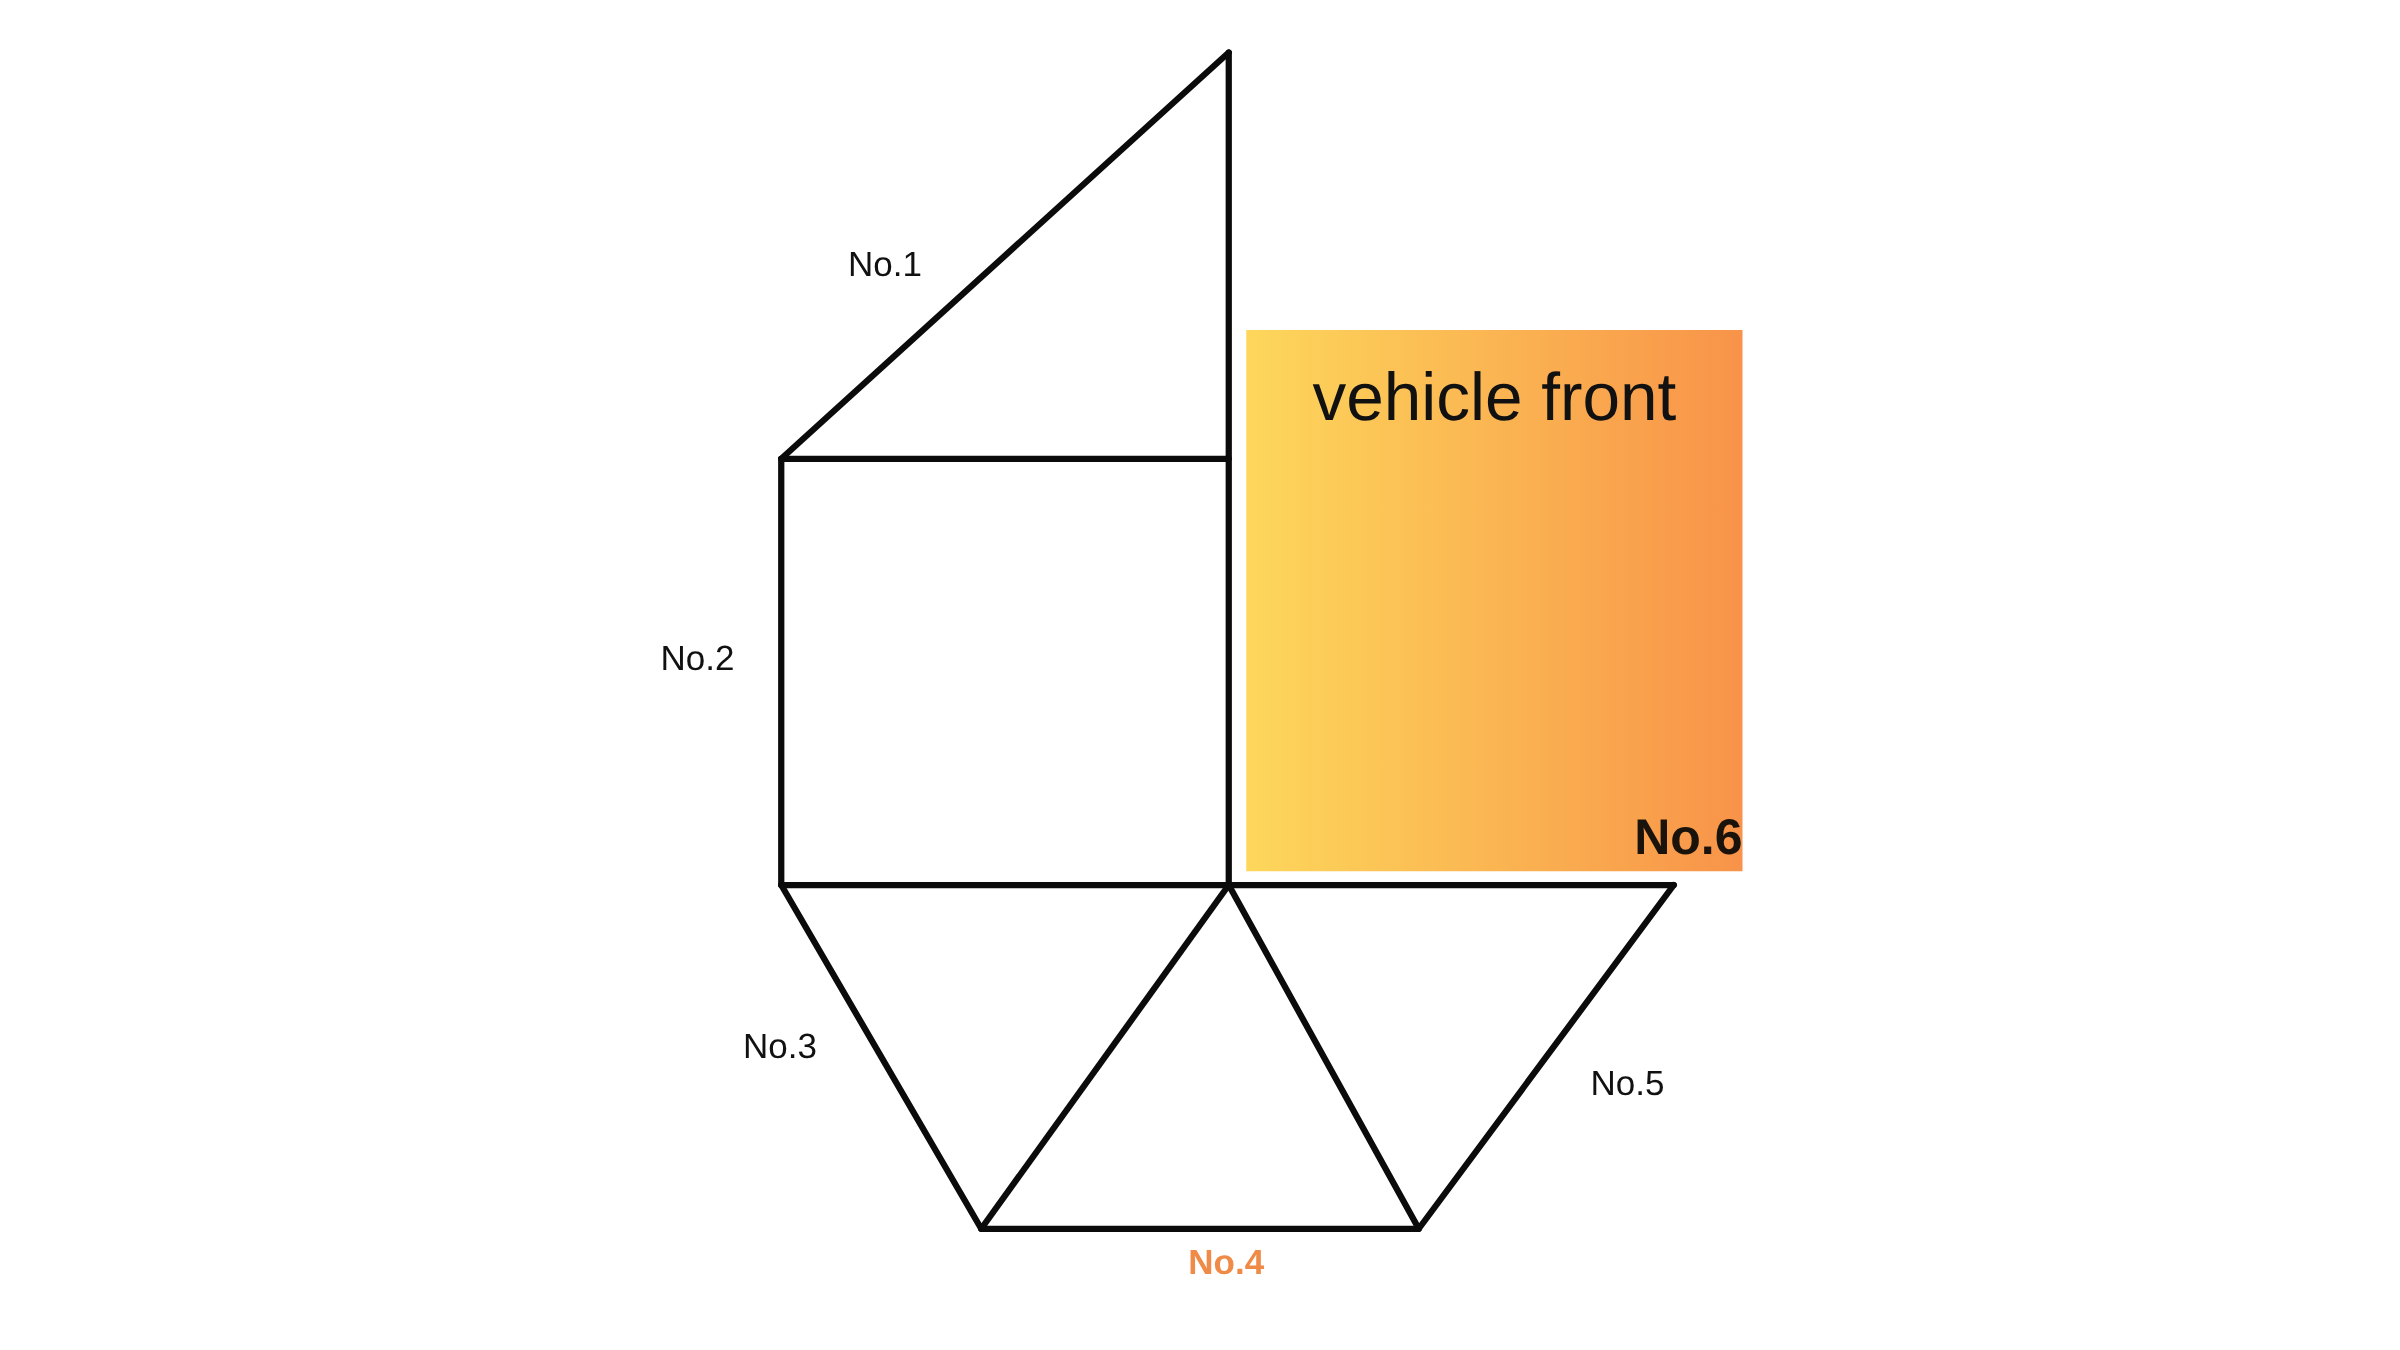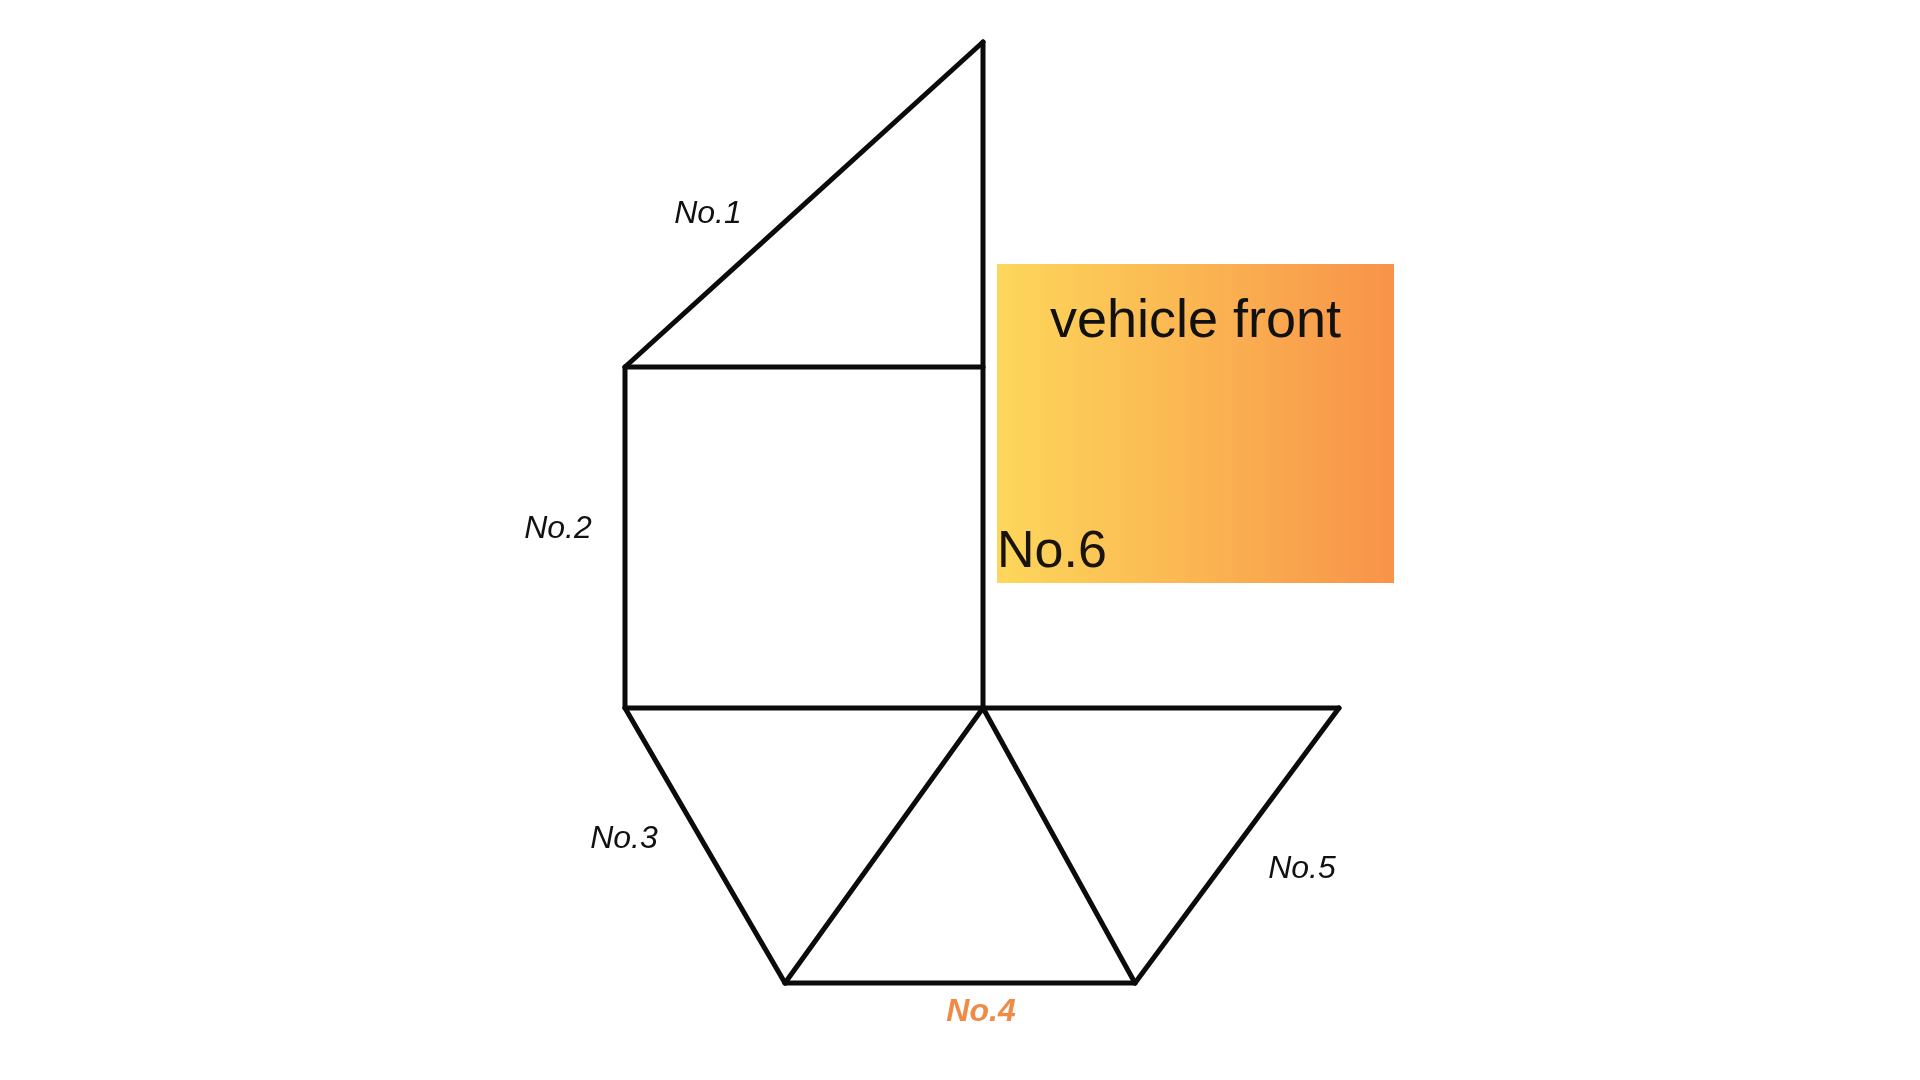--- a/index.html
+++ b/index.html
@@ -21,21 +21,21 @@
     inset: 0;
     width: 1920px;
     height: 1080px;
     pointer-events: none;
   }
   .panel {
     position: absolute;
     left: 997px;
     top: 264px;
     width: 397px;
-    height: 319px;
+    height: 433px;
   }
   .panel-label {
     position: absolute;
     left: 0;
     right: 0;
     top: 22px;
     text-align: center;
     font-size: 54px;
     line-height: 1.2;
     color: #111111;
@@ -43,31 +43,31 @@
   
   .panel-label .wrap {
     display: inline-block;
     max-width: 300px;
   }
   .panel-no6 {
     position: absolute;
     left: 0;
     right: 0;
     bottom: 4px;
-    text-align: left;
-    font-size: 52px;
+    text-align: right;
+    font-size: 40px;
     color: #1a130b;
+    font-weight: bold;
   }
   .lbl {
     position: absolute;
     transform: translate(-50%, -50%);
-    font-size: 32px;
+    font-size: 28px;
     color: #111111;
     white-space: nowrap;
-    font-style: italic;
   }
   .lbl-no1 { left: 708px;  top: 212px; }
   .lbl-no2 { left: 558px;  top: 527px; }
   .lbl-no3 { left: 624px;  top: 837px; text-align: center; }
   .lbl-no5 { left: 1302px; top: 867px; }
   .lbl-no4 {
     left: 937px;
     top: 1010px;
     font-weight: 700;
     margin-left: 44px;

